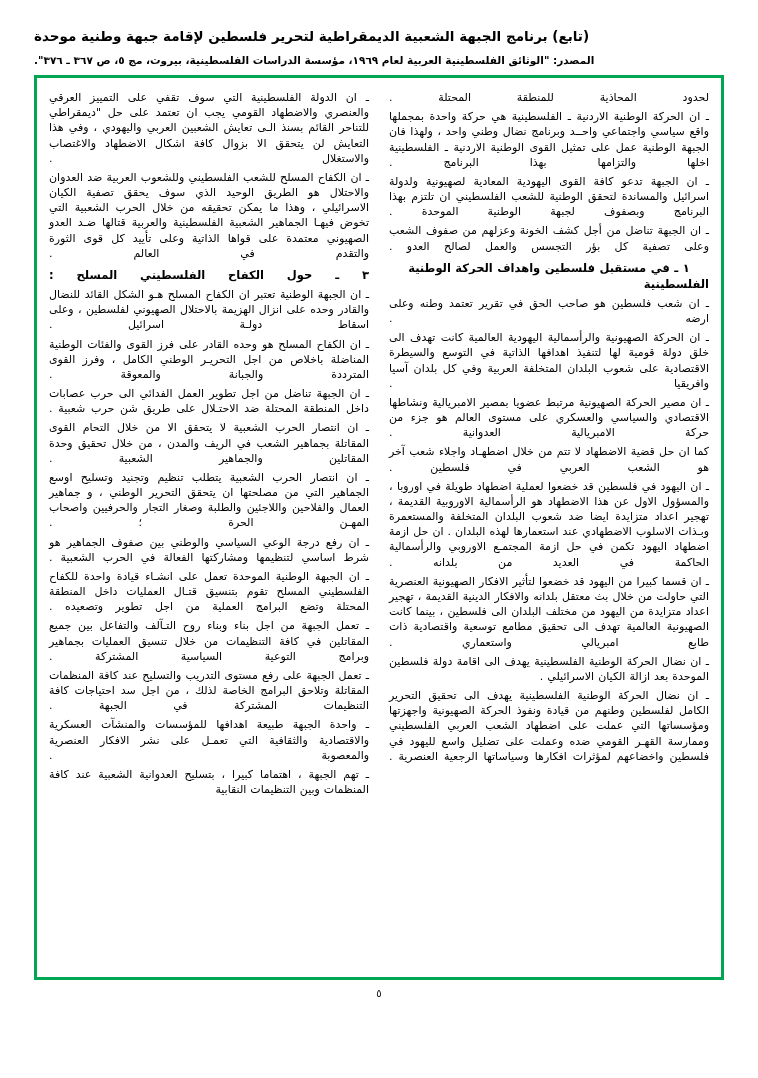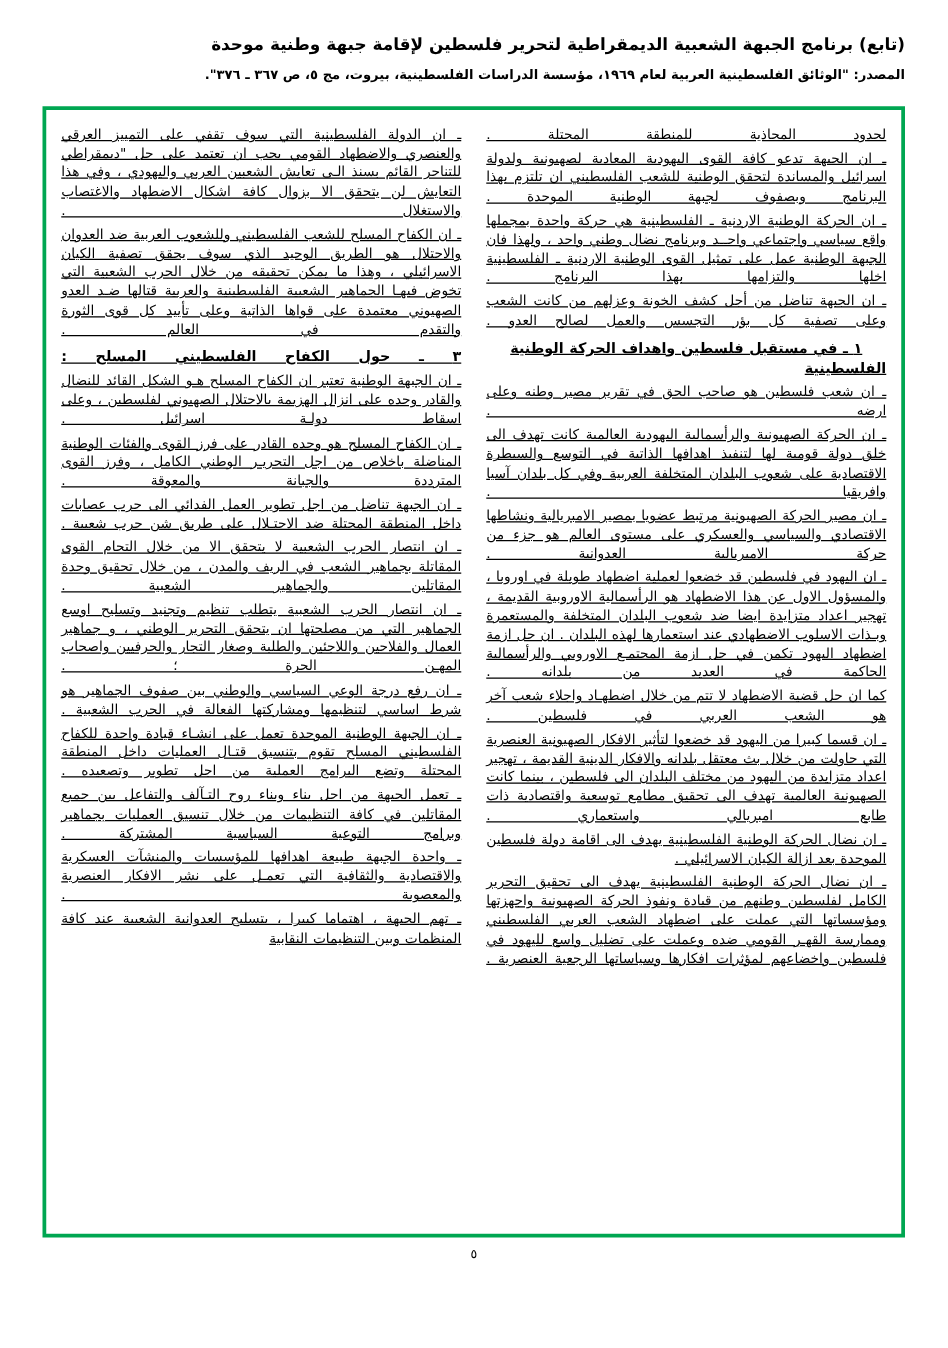--- a/index.html
+++ b/index.html
@@ -16,22 +16,22 @@
     overflow: hidden;
   }
   .page {
     width: 758px;
     height: 1078px;
     box-sizing: border-box;
     padding: 26px 34px 10px 34px;
     position: relative;
   }
   .doc-header {
-    text-align: right;
-    margin-bottom: 16px;
+    text-align: left;
+    margin-bottom: 6px;
   }
   .doc-title {
     font-size: 13.5px;
     font-weight: bold;
     line-height: 1.5;
     letter-spacing: 0px;
     margin-bottom: 7px;
   }
   .doc-source {
     font-size: 10.5px;
@@ -55,21 +55,20 @@
     flex: 1 1 0;
     min-width: 0;
   }
   p.para {
     margin: 0 0 4px 0;
     font-size: 11px;
     line-height: 1.38;
     text-align: justify;
     text-align-last: justify;
     word-spacing: 0.5px;
-    text-decoration: underline;
   }
   p.para.last-right {
     text-align-last: right;
   }
   p.heading {
     margin: 6px 0 4px 0;
     font-size: 11.5px;
     font-weight: bold;
     text-align: center;
     line-height: 1.4;
@@ -88,45 +87,46 @@
   <div class="doc-header">
     <div class="doc-title">(تابع) برنامج الجبهة الشعبية الديمقراطية لتحرير فلسطين لإقامة جبهة وطنية موحدة</div>
     <div class="doc-source">المصدر: "الوثائق الفلسطينية العربية لعام ١٩٦٩، مؤسسة الدراسات الفلسطينية، بيروت، مج ٥، ص ٣٦٧ ـ ٣٧٦".</div>
   </div>
 
   <div class="frame">
     <div class="columns">
 
       <div class="col" id="right-col">
           <p class="para">لحدود المحاذية للمنطقة المحتلة .</p>
+          <p class="para">ـ ان الحركة الوطنية الاردنية ـ الفلسطينية هي حركة واحدة بمجملها واقع سياسي واجتماعي واحــد وبرنامج نضال وطني واحد ، ولهذا فان الجبهة الوطنية عمل على تمثيل القوى الوطنية الاردنية ـ الفلسطينية اخلها والتزامها بهذا البرنامج .</p>
           <p class="para">ـ ان الجبهة تدعو كافة القوى اليهودية المعادية لصهيونية ولدولة اسرائيل والمساندة لتحقق الوطنية للشعب الفلسطيني ان تلتزم بهذا البرنامج وبصفوف لجبهة الوطنية الموحدة .</p>
-          <p class="para">ـ ان الحركة الوطنية الاردنية ـ الفلسطينية هي حركة واحدة بمجملها واقع سياسي واجتماعي واحــد وبرنامج نضال وطني واحد ، ولهذا فان الجبهة الوطنية عمل على تمثيل القوى الوطنية الاردنية ـ الفلسطينية اخلها والتزامها بهذا البرنامج .</p>
-          <p class="para">ـ ان الجبهة تناضل من أجل كشف الخونة وعزلهم من كانت الشعب وعلى تصفية كل بؤر التجسس والعمل لصالح العدو .</p>
+          <p class="para">ـ ان الجبهة تناضل من أجل كشف الخونة وعزلهم من صفوف الشعب وعلى تصفية كل بؤر التجسس والعمل لصالح العدو .</p>
           <p class="para heading">١ ـ في مستقبل فلسطين واهداف الحركة الوطنية الفلسطينية</p>
-          <p class="para">ـ ان شعب فلسطين هو صاحب الحق في تقرير مصير وطنه وعلى ارضه .</p>
+          <p class="para">ـ ان شعب فلسطين هو صاحب الحق في تقرير تعتمد وطنه وعلى ارضه .</p>
           <p class="para">ـ ان الحركة الصهيونية والرأسمالية اليهودية العالمية كانت تهدف الى خلق دولة قومية لها لتنفيذ اهدافها الذاتية في التوسع والسيطرة الاقتصادية على شعوب البلدان المتخلفة العربية وفي كل بلدان آسيا وافريقيا .</p>
           <p class="para">ـ ان مصير الحركة الصهيونية مرتبط عضويا بمصير الامبريالية ونشاطها الاقتصادي والسياسي والعسكري على مستوى العالم هو جزء من حركة الامبريالية العدوانية .</p>
+          <p class="para">كما ان حل قضية الاضطهاد لا تتم من خلال اضطهـاد واجلاء شعب آخر هو الشعب العربي في فلسطين .</p>
           <p class="para">ـ ان اليهود في فلسطين قد خضعوا لعملية اضطهاد طويلة في اوروبا ، والمسؤول الاول عن هذا الاضطهاد هو الرأسمالية الاوروبية القديمة ، تهجير اعداد متزايدة ايضا ضد شعوب البلدان المتخلفة والمستعمرة وبـذات الاسلوب الاضطهادي عند استعمارها لهذه البلدان . ان حل ازمة اضطهاد اليهود تكمن في حل ازمة المجتمـع الاوروبي والرأسمالية الحاكمة في العديد من بلدانه .</p>
-          <p class="para">كما ان حل قضية الاضطهاد لا تتم من خلال اضطهـاد واجلاء شعب آخر هو الشعب العربي في فلسطين .</p>
           <p class="para">ـ ان قسما كبيرا من اليهود قد خضعوا لتأثير الافكار الصهيونية العنصرية التي حاولت من خلال بث معتقل بلدانه والافكار الدينية القديمة ، تهجير اعداد متزايدة من اليهود من مختلف البلدان الى فلسطين ، بينما كانت الصهيونية العالمية تهدف الى تحقيق مطامع توسعية واقتصادية ذات طابع امبريالي واستعماري .</p>
           <p class="para last-right">ـ ان نضال الحركة الوطنية الفلسطينية يهدف الى اقامة دولة فلسطين الموحدة بعد ازالة الكيان الاسرائيلي .</p>
           <p class="para">ـ ان نضال الحركة الوطنية الفلسطينية يهدف الى تحقيق التحرير الكامل لفلسطين وطنهم من قيادة ونفوذ الحركة الصهيونية واجهزتها ومؤسساتها التي عملت على اضطهاد الشعب العربي الفلسطيني وممارسة القهـر القومي ضده وعملت على تضليل واسع لليهود في فلسطين واخضاعهم لمؤثرات افكارها وسياساتها الرجعية العنصرية .</p>
         </div>
       <div class="col" id="left-col">
           <p class="para">ـ ان الدولة الفلسطينية التي سوف تقفي على التمييز العرقي والعنصري والاضطهاد القومي يجب ان تعتمد على حل "ديمقراطي للتناحر القائم بسنذ الـى تعايش الشعبين العربي واليهودي ، وفي هذا التعايش لن يتحقق الا بزوال كافة اشكال الاضطهاد والاغتصاب والاستغلال .</p>
           <p class="para">ـ ان الكفاح المسلح للشعب الفلسطيني وللشعوب العربية ضد العدوان والاحتلال هو الطريق الوحيد الذي سوف يحقق تصفية الكيان الاسرائيلي ، وهذا ما يمكن تحقيقه من خلال الحرب الشعبية التي تخوض فيهـا الجماهير الشعبية الفلسطينية والعربية قتالها ضـد العدو الصهيوني معتمدة على قواها الذاتية وعلى تأييد كل قوى الثورة والتقدم في العالم .</p>
           <p class="para heading">٣ ـ حول الكفاح الفلسطيني المسلح :</p>
           <p class="para">ـ ان الجبهة الوطنية تعتبر ان الكفاح المسلح هـو الشكل القائد للنضال والقادر وحده على انزال الهزيمة بالاحتلال الصهيوني لفلسطين ، وعلى اسقاط دولـة اسرائيل .</p>
           <p class="para">ـ ان الكفاح المسلح هو وحده القادر على فرز القوى والفئات الوطنية المناضلة باخلاص من اجل التحريـر الوطني الكامل ، وفرز القوى المترددة والجبانة والمعوقة .</p>
           <p class="para">ـ ان الجبهة تناضل من اجل تطوير العمل الفدائي الى حرب عصابات داخل المنطقة المحتلة ضد الاحتـلال على طريق شن حرب شعبية .</p>
           <p class="para">ـ ان انتصار الحرب الشعبية لا يتحقق الا من خلال التحام القوى المقاتلة بجماهير الشعب في الريف والمدن ، من خلال تحقيق وحدة المقاتلين والجماهير الشعبية .</p>
           <p class="para">ـ ان انتصار الحرب الشعبية يتطلب تنظيم وتجنيد وتسليح اوسع الجماهير التي من مصلحتها ان يتحقق التحرير الوطني ، و جماهير العمال والفلاحين واللاجئين والطلبة وصغار التجار والحرفيين واصحاب المهـن الحرة ؛ .</p>
           <p class="para">ـ ان رفع درجة الوعي السياسي والوطني بين صفوف الجماهير هو شرط اساسي لتنظيمها ومشاركتها الفعالة في الحرب الشعبية .</p>
           <p class="para">ـ ان الجبهة الوطنية الموحدة تعمل على انشـاء قيادة واحدة للكفاح الفلسطيني المسلح تقوم بتنسيق قتـال العمليات داخل المنطقة المحتلة وتضع البرامج العملية من اجل تطوير وتصعيده .</p>
           <p class="para">ـ تعمل الجبهة من اجل بناء وبناء روح التـآلف والتفاعل بين جميع المقاتلين في كافة التنظيمات من خلال تنسيق العمليات بجماهير وبرامج التوعية السياسية المشتركة .</p>
+          <p class="para">ـ تعمل الجبهة على رفع مستوى التدريب والتسليح عند كافة المنظمات المقاتلة وتلاحق البرامج الخاصة لذلك ، من اجل سد احتياجات كافة التنظيمات المشتركة في الجبهة .</p>
           <p class="para">ـ واحدة الجبهة طبيعة اهدافها للمؤسسات والمنشآت العسكرية والاقتصادية والثقافية التي تعمـل على نشر الافكار العنصرية والمعصوبة .</p>
           <p class="para last-right">ـ تهم الجبهة ، اهتماما كبيرا ، بتسليح العدوانية الشعبية عند كافة المنظمات وبين التنظيمات النقابية</p>
         </div>
 
     </div>
   </div>
 
   <div class="page-number">٥</div>
 
 </div>

